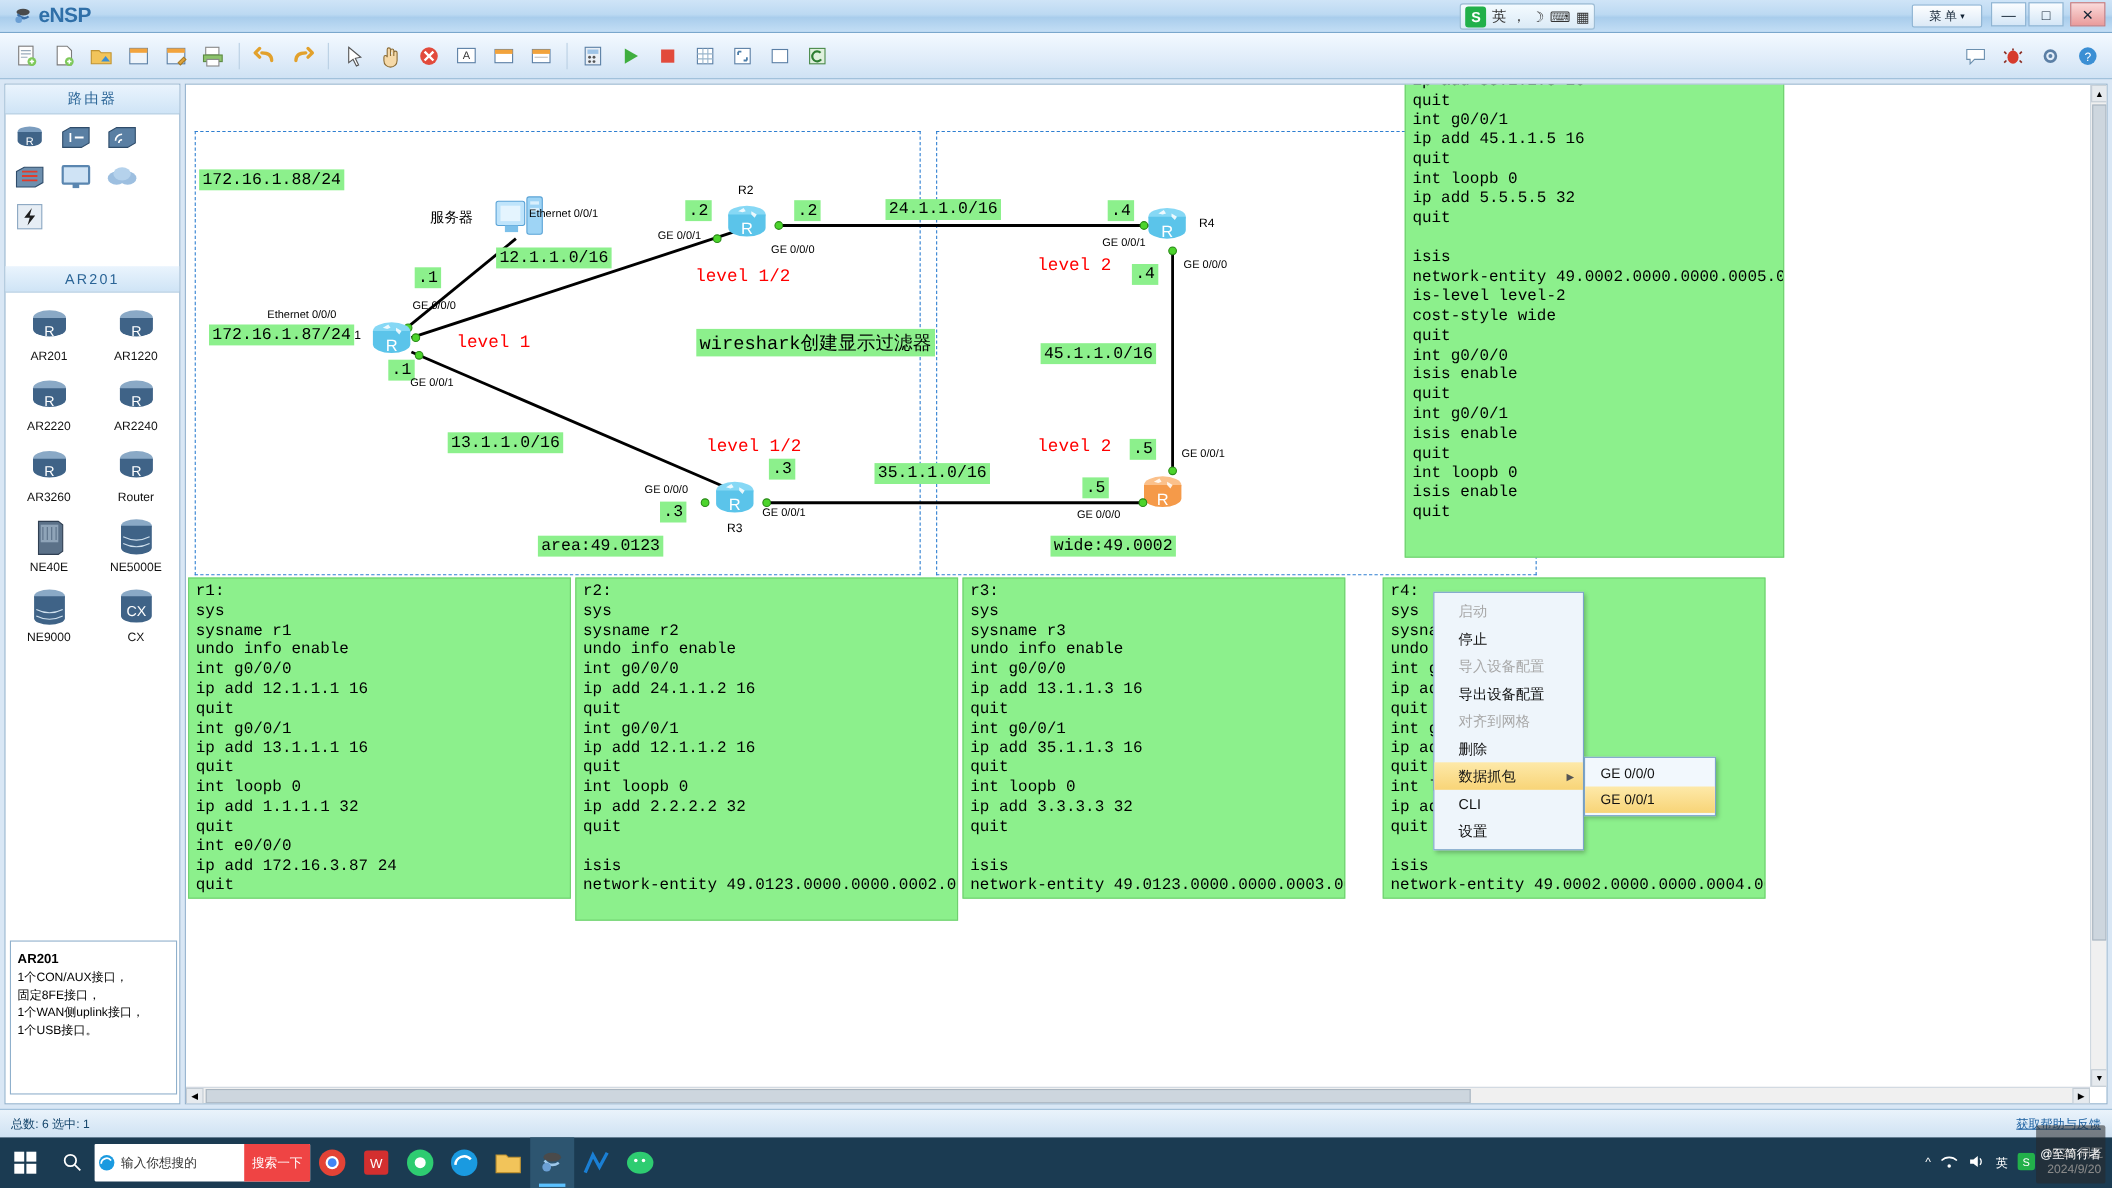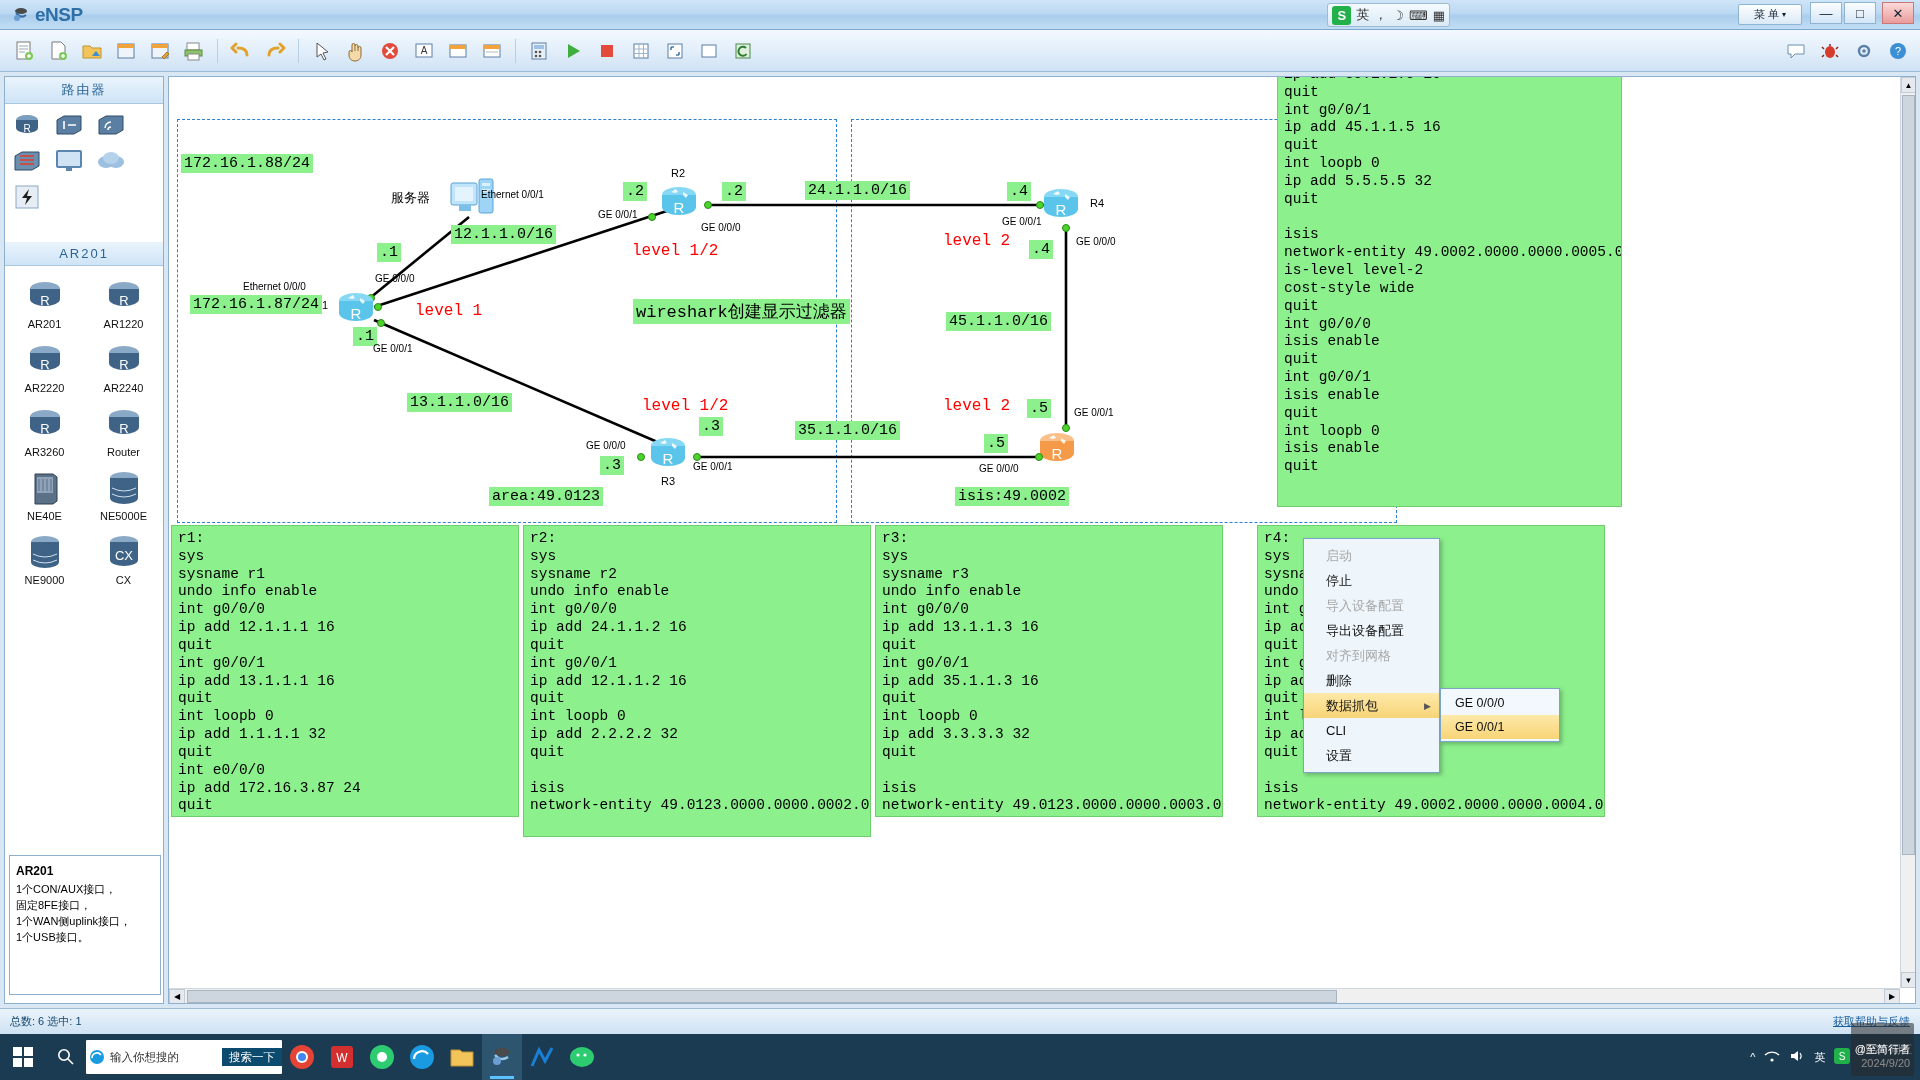--- a/index.html
+++ b/index.html
@@ -93,21 +93,21 @@
      display:flex; align-items:center; padding:0 10px; font-size:11px; color:#14456b;}
   #statusbar .right{ margin-left:auto; color:#1a5fa0; text-decoration:underline;}
 
   
   #taskbar{ position:absolute; left:0; bottom:0; width:1920px; height:46px; background:#1b3b52; display:flex; align-items:center;}
   #taskbar .start{ width:46px;height:46px; display:flex;align-items:center;justify-content:center;}
   #taskbar .srch-ico{ width:40px;height:46px; display:flex;align-items:center;justify-content:center; color:#fff;}
   #searchbox{ width:196px; height:34px; background:#fff; display:flex; align-items:center; border-radius:1px; overflow:hidden;}
   #searchbox .ie{ width:22px; display:flex; justify-content:center;}
   #searchbox .ph{ font-size:11.5px; color:#333; flex:1; padding-left:2px;}
-  #searchbox .go{ background:#0c4a6e; color:#fff; font-size:11.5px; height:18px; display:flex; align-items:center; padding:0 7px;}
+  #searchbox .go{ background:#ef4444; color:#fff; font-size:11.5px; height:44px; display:flex; align-items:center; padding:0 7px;}
   .tkicon{ width:40px;height:46px; display:flex; align-items:center; justify-content:center; position:relative;}
   .tkicon.active{ background:#2d5570;}
   .tkicon .under{ position:absolute; bottom:1px; left:8px; width:24px;height:3px; background:#5cc2ff;}
   #tray{ margin-left:auto; display:flex; align-items:center; gap:9px; padding-right:8px; color:#fff; font-size:11px;}
   #clock{ text-align:center; line-height:1.25; font-size:11px; color:#fff;}
   #wm{ position:absolute; right:6px; bottom:4px; background:rgba(40,40,40,.55); color:#fff; font-size:11px; padding:19px 4px; border-radius:2px;margin-left:20px;}
 </style>
 </head>
 <body>
 
@@ -584,21 +584,21 @@
     </div>
     <div class="glabel" style="left:815px;top:357px;">.5</div>
     <div class="iflabel" style="left:810px;top:386px;">GE 0/0/0</div>
     <div class="glabel" style="left:858px;top:322px;">.5</div>
     <div class="iflabel" style="left:905px;top:330px;">GE 0/0/1</div>
     <div class="dot" style="left:866px;top:376px;"></div>
     <div class="dot" style="left:893px;top:347px;"></div>
     <div class="rlabel" style="left:774px;top:320px;">level 2</div>
 
     <div class="glabel" style="left:320px;top:410px;">area:49.0123</div>
-    <div class="glabel" style="left:786px;top:410px;">isis:49.0002</div>
+    <div class="glabel" style="left:786px;top:410px;">wide:49.0002</div>
 
     <div class="glabel" style="left:464px;top:222px;font-size:17px;">wireshark创建显示过滤器</div>
 
     <div class="cfgbox" style="left:2px;top:448px;width:348px;height:292px;">r1:
 sys
 sysname r1
 undo info enable
 int g0/0/0
 ip add 12.1.1.1 16
 quit

